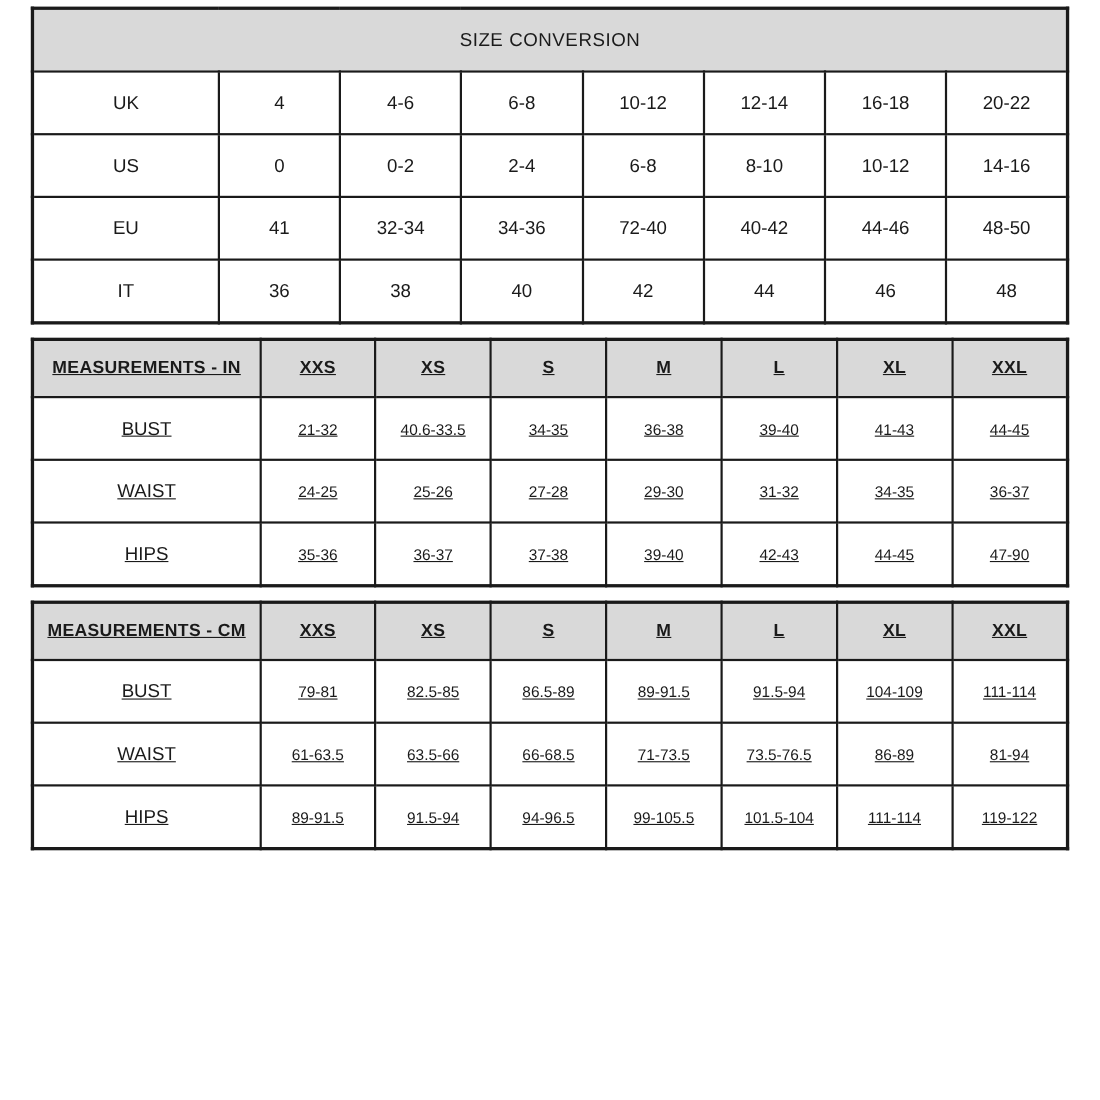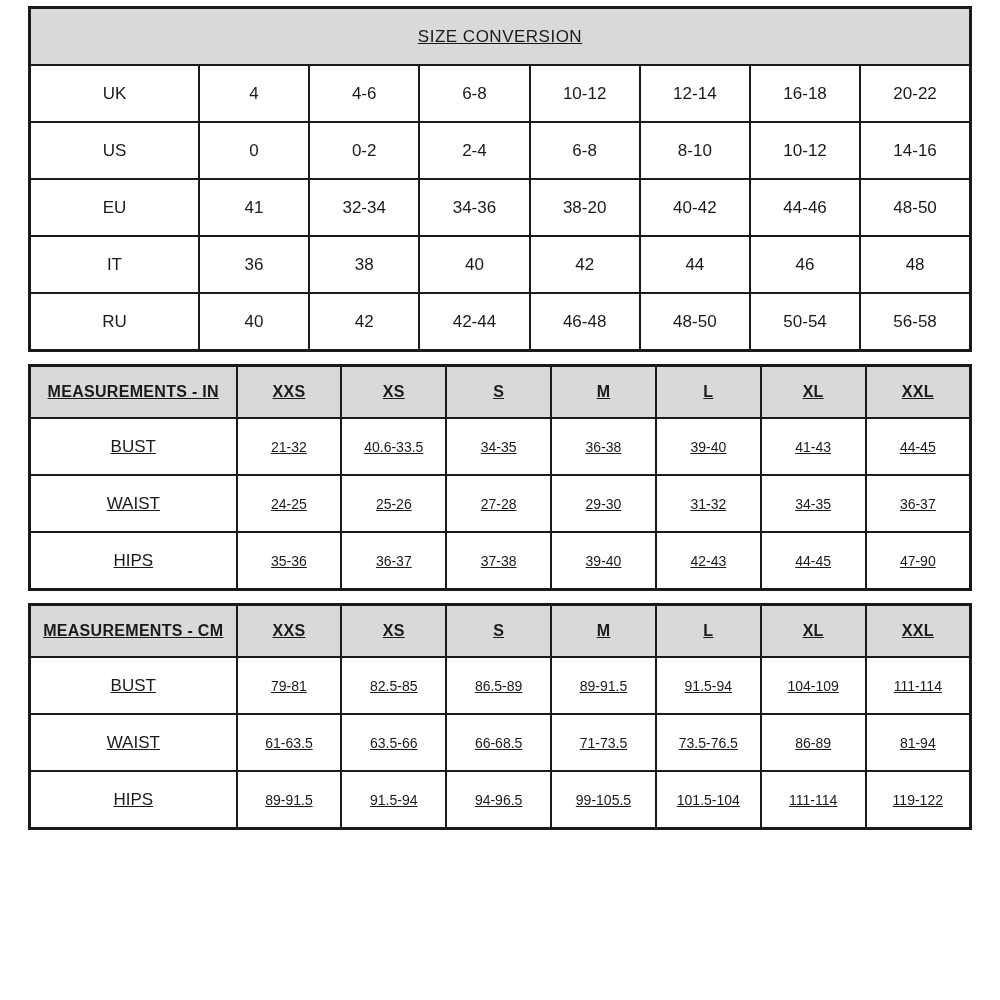--- a/index.html
+++ b/index.html
@@ -30,21 +30,20 @@
     padding:0;
     overflow:hidden;
   }
   .gray{background:#d9d9d9;}
   
   .conv-title-cell{
     height:52px;
     font-size:17px;
     font-weight:700;
     letter-spacing:0.5px;
-    text-decoration:underline;
   }
   .conv th.size-head{font-weight:400;}
   .conv th,.conv td{height:55px;font-size:17px;font-weight:400;}
   .conv col.label-col{width:18%;}
   
   .meas{margin-top:12px;text-decoration:underline;}
   .meas th{height:50px;font-size:16px;font-weight:700;letter-spacing:0.3px;}
   .meas td{height:55px;font-size:14px;font-weight:400;}
   .meas td.row-label{font-size:17px;}
   .meas col.label-col{width:22%;}
@@ -88,45 +87,35 @@
         <td>6-8</td>
         <td>8-10</td>
         <td>10-12</td>
         <td>14-16</td>
       </tr>
       <tr>
         <td>EU</td>
         <td>41</td>
         <td>32-34</td>
         <td>34-36</td>
-        <td>38-20</td>
+        <td>72-40</td>
         <td>40-42</td>
         <td>44-46</td>
         <td>48-50</td>
       </tr>
       <tr>
         <td>IT</td>
         <td>36</td>
         <td>38</td>
         <td>40</td>
         <td>42</td>
         <td>44</td>
         <td>46</td>
         <td>48</td>
       </tr>
-      <tr>
-        <td>RU</td>
-        <td>40</td>
-        <td>42</td>
-        <td>42-44</td>
-        <td>46-48</td>
-        <td>48-50</td>
-        <td>50-54</td>
-        <td>56-58</td>
-      </tr>
     </tbody>
   </table>
 
   <table class="meas">
     <colgroup>
       <col class="label-col">
         <col>
         <col>
         <col>
         <col>

